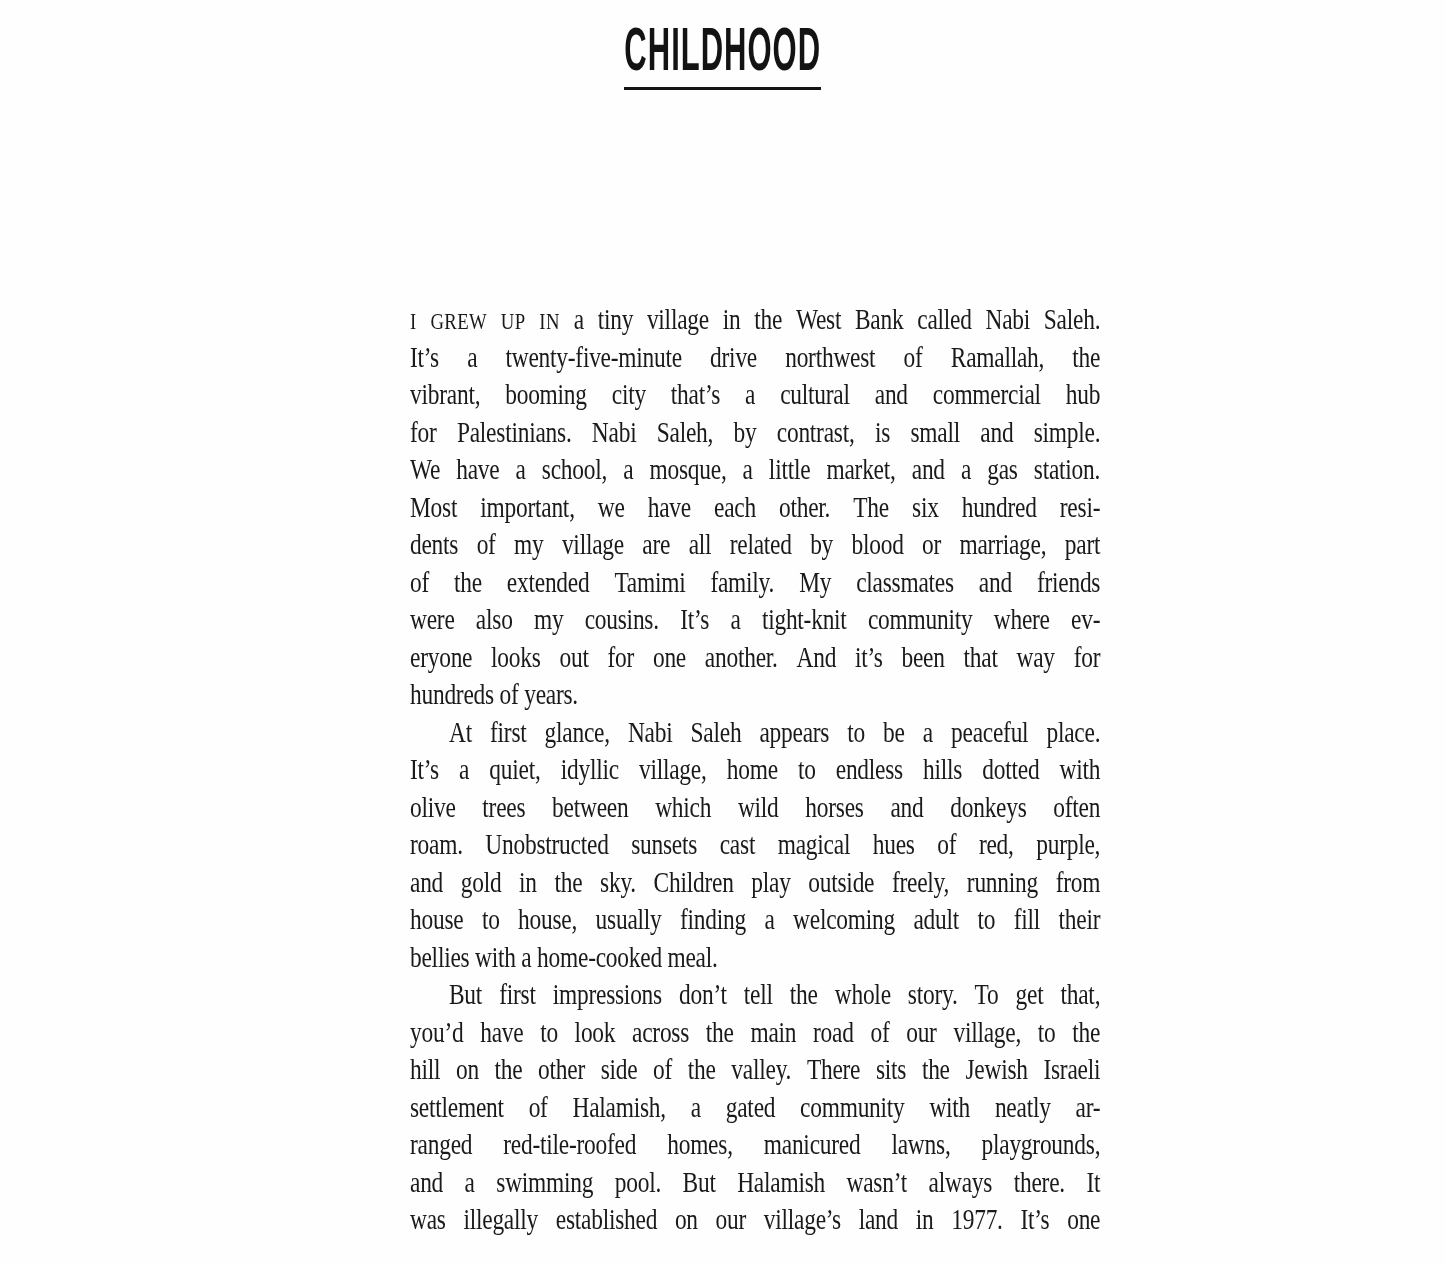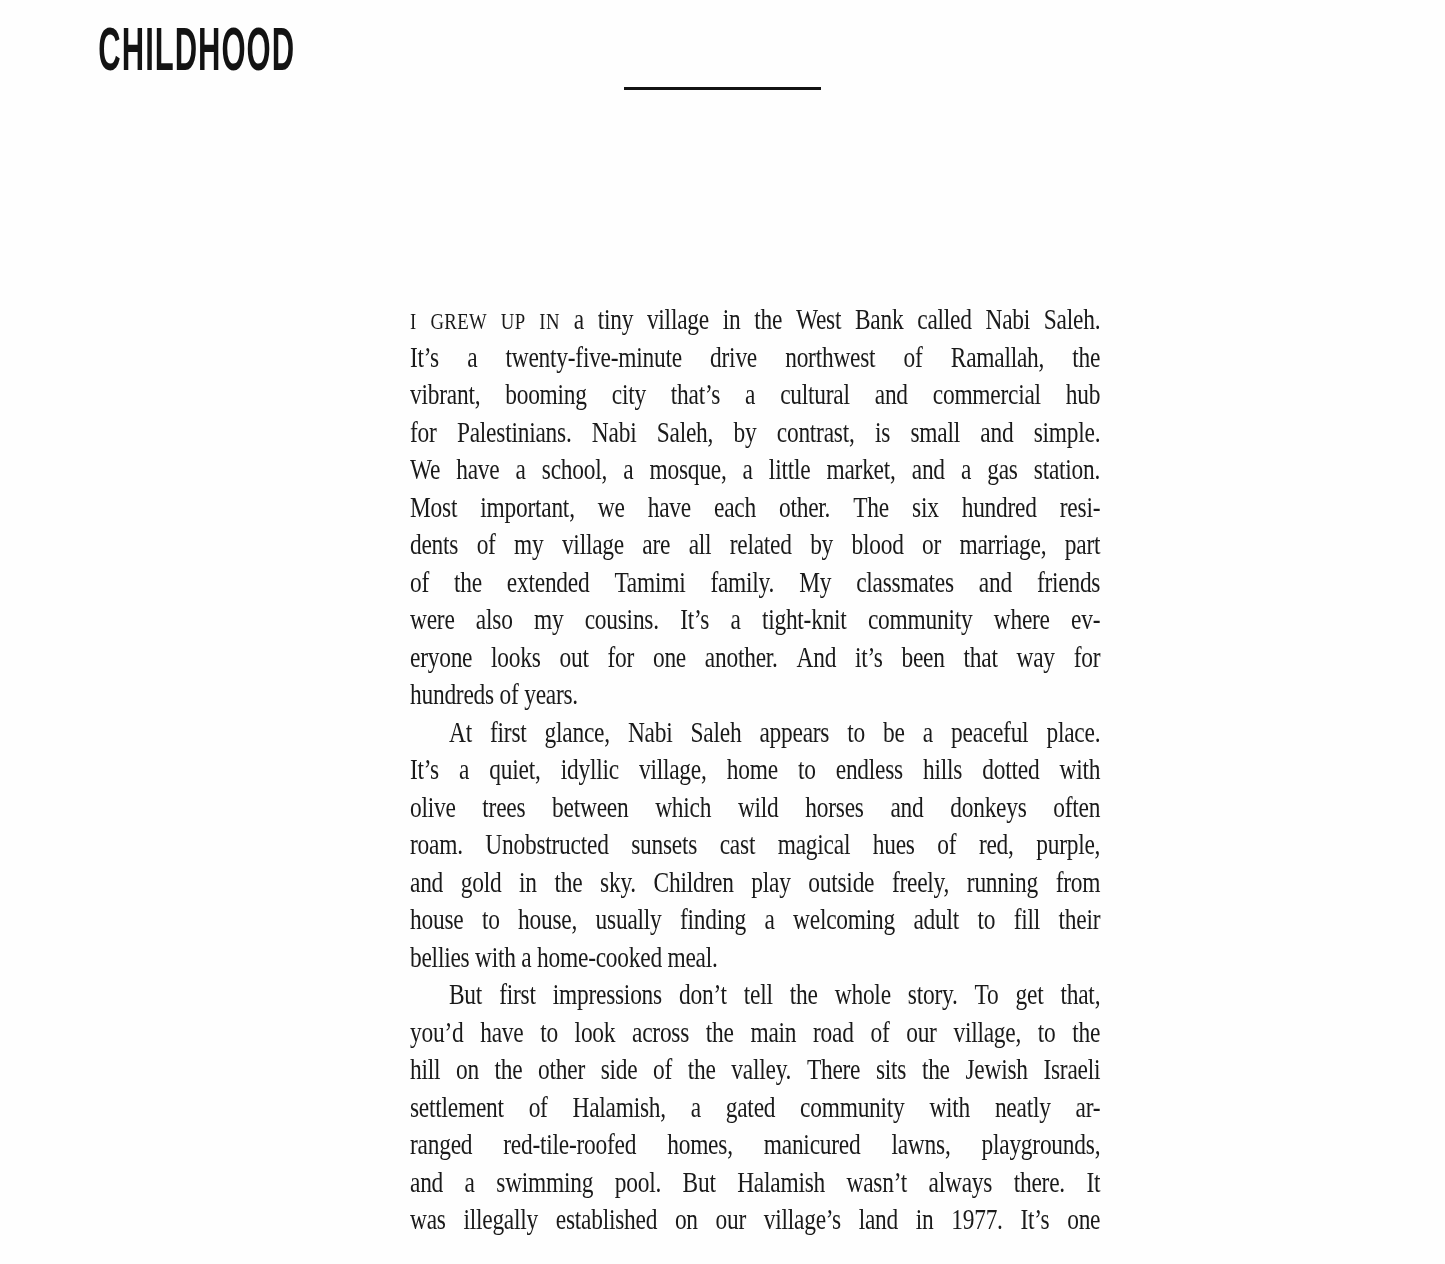--- a/index.html
+++ b/index.html
@@ -16,20 +16,21 @@
     font-family: "Liberation Serif", serif;
     overflow: hidden;
   }
 
   
   .title-block {
     position: absolute;
     top: 18px;
     left: 0;
     width: 100%;
+    text-align: center;
   }
   .title-text {
     display: inline-block;
     font-family: "Liberation Sans", sans-serif;
     font-weight: bold;
     font-size: 62px;
     line-height: 1.0;
     letter-spacing: 2px;
     transform: scaleX(0.5);
     transform-origin: center top;

